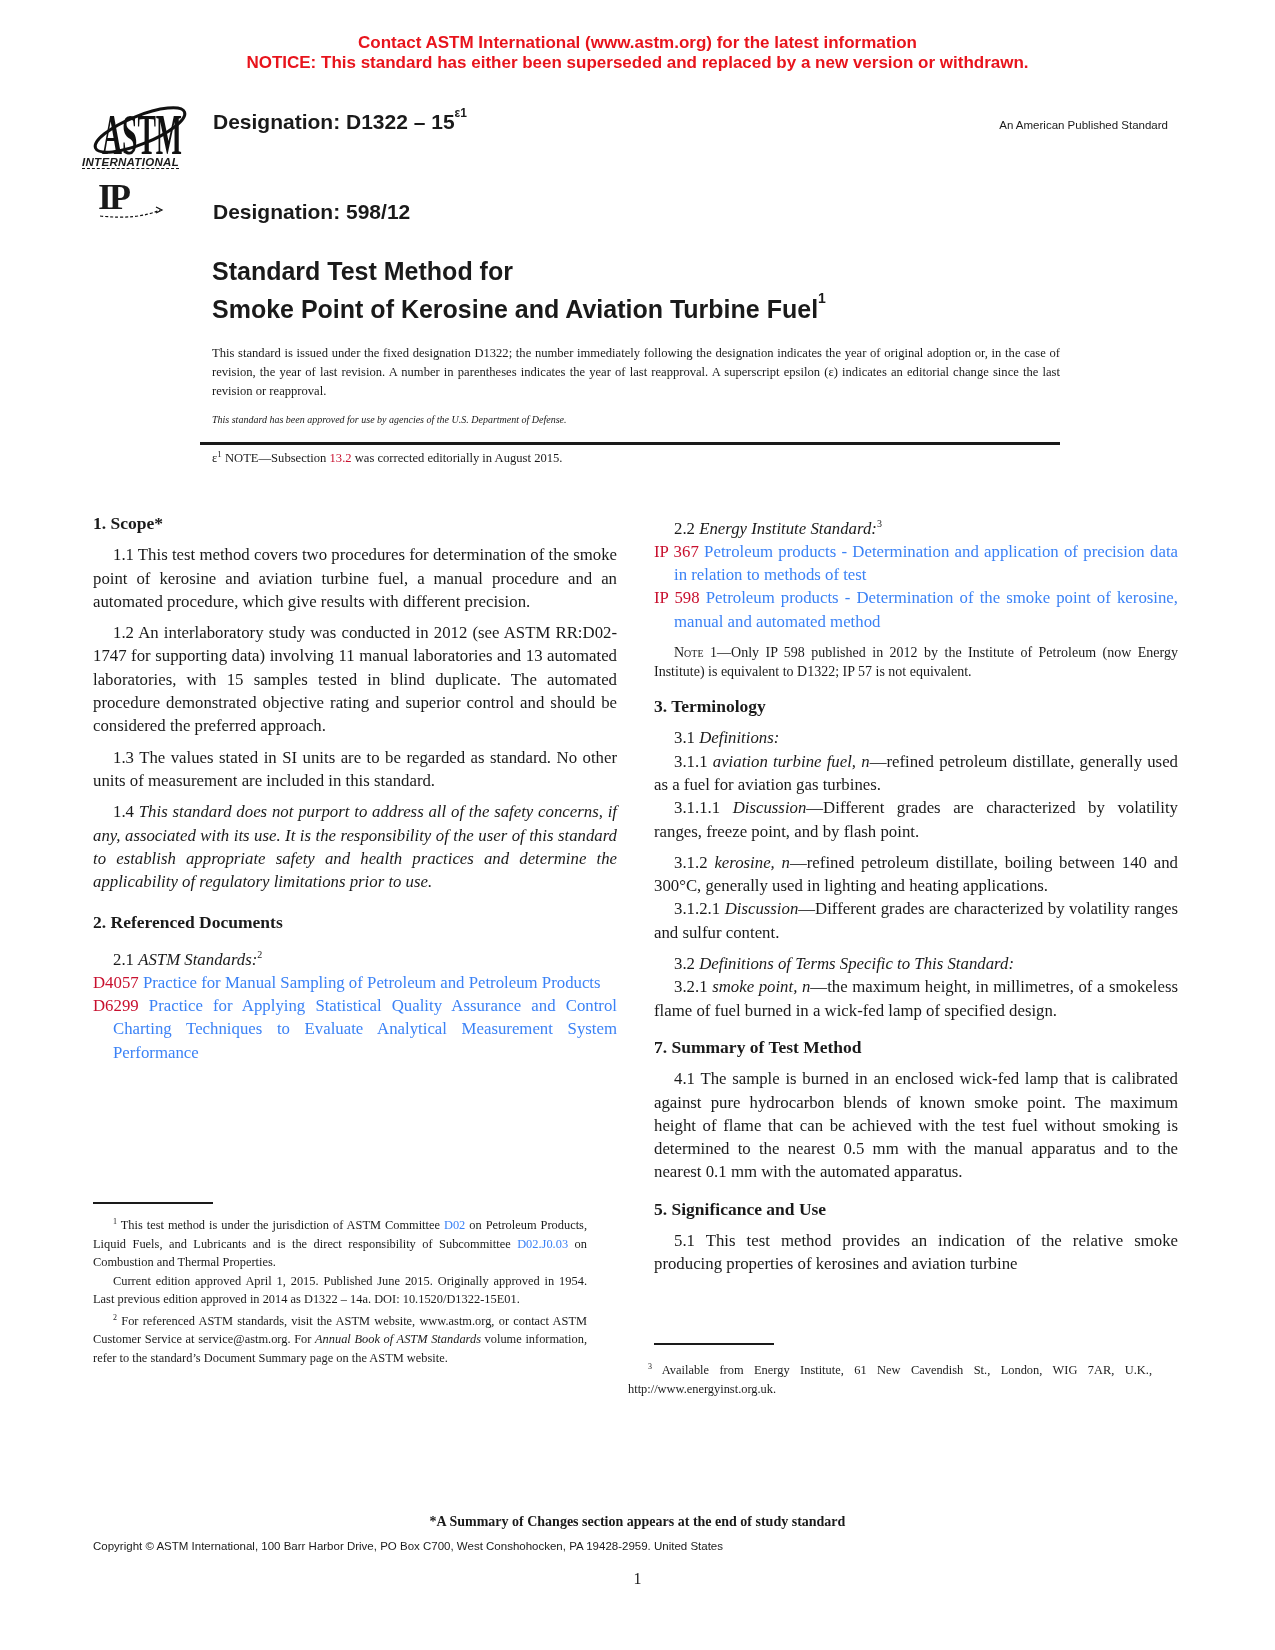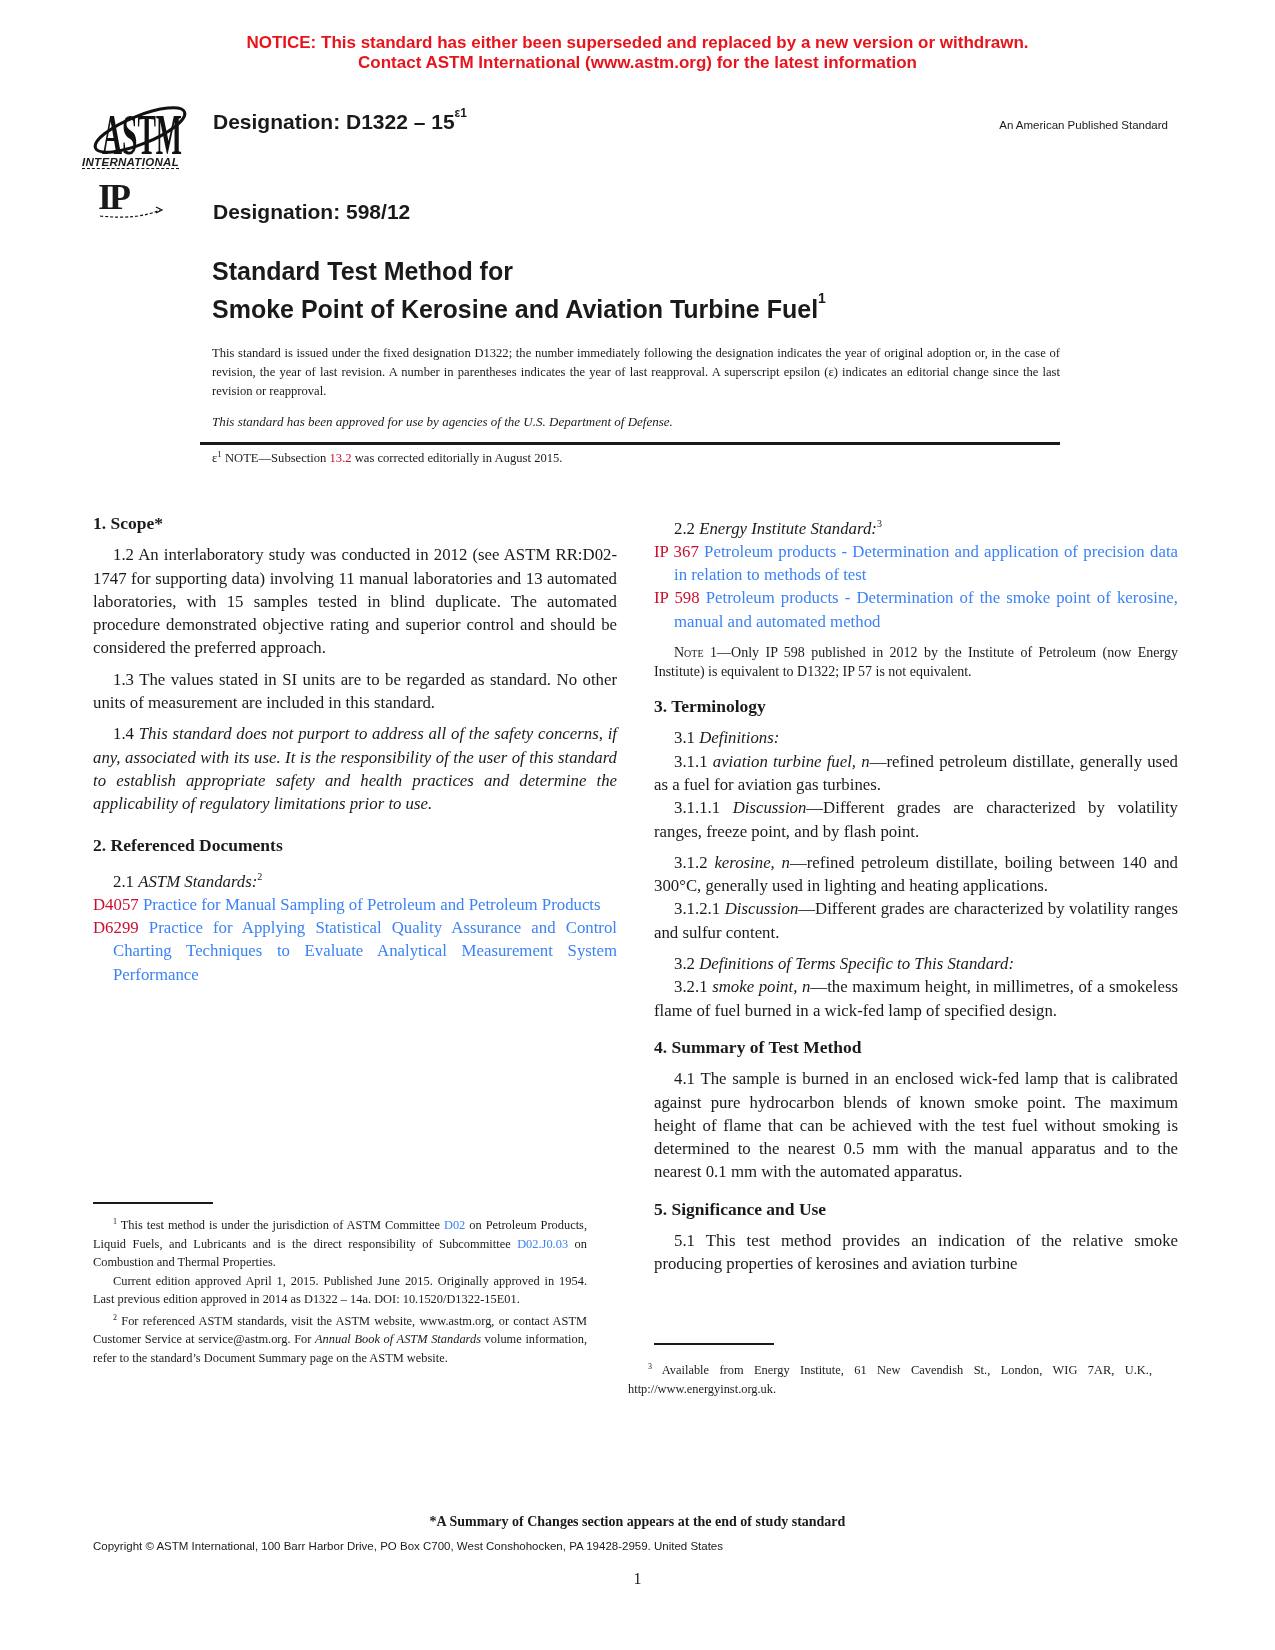--- a/index.html
+++ b/index.html
@@ -16,21 +16,21 @@
 
   .desig1 { left: 213px; top: 110px; font-size: 21px; font-weight: bold; }
   .desig1 sup { font-size: 12px; position: relative; top: -4px; }
   .ans { right: 107px; top: 119px; font-size: 11.5px; }
   .desig2 { left: 213px; top: 200px; font-size: 21px; font-weight: bold; }
 
   .title { left: 212px; top: 255px; font-size: 25px; font-weight: bold; line-height: 33px; }
   .title sup { font-size: 14px; position: relative; top: -6px; }
 
   .preamble { left: 212px; top: 344px; width: 848px; font-size: 12.6px; line-height: 19px; text-align: justify; }
-  .dod { left: 212px; top: 414px; font-size: 13px; font-style: italic; }
+  .dod { left: 212px; top: 414px; font-size: 10px; font-style: italic; }
   .rule { left: 200px; top: 442px; width: 860px; height: 3px; background: #1a1a1a; }
   .enote { left: 212px; top: 449px; font-size: 12.6px; }
   .enote sup { font-size: 9px; }
   .red { color: #c8102e; text-align: right; }
   .blue { color: #3b82f6; }
 
   .col { position: absolute; font-size: 16.8px; line-height: 23.3px; }
   .col-left { left: 93px; top: 512px; width: 524px; }
   .col-right { left: 654px; top: 512px; width: 524px; }
   .col p { margin: 0; text-align: justify; }
@@ -48,22 +48,22 @@
   .footnotes sup { font-size: 8px; }
 
   .summary { left: 0; width: 1275px; top: 1514px; text-align: center; font-size: 14px; font-weight: bold; }
   .copyright { left: 93px; top: 1540px; font-size: 11.5px; }
   .pageno { left: 0; width: 1275px; top: 1570px; text-align: center; font-size: 16px; }
 </style>
 </head>
 <body>
 
 <div class="abs notice sans">
+  <div>Contact ASTM International (www.astm.org) for the latest information</div>
   <div>NOTICE: This standard has either been superseded and replaced by a new version or withdrawn.</div>
-  <div>Contact ASTM International (www.astm.org) for the latest information</div>
 </div>
 
 <div class="abs logo-astm">
   <svg width="105" height="86" viewBox="0 0 105 86">
     <ellipse cx="52" cy="38" rx="48" ry="14" fill="none" stroke="#111" stroke-width="3" transform="rotate(-22 52 38)"></ellipse>
     <text x="14" y="62" font-family="Liberation Serif, serif" font-weight="bold" font-size="58" fill="#111" textLength="80" lengthAdjust="spacingAndGlyphs">ASTM</text>
   </svg>
   <div class="sans" style="position:absolute;left:-6px;top:64px;font-size:11.5px;font-weight:bold;font-style:italic;letter-spacing:0.3px;border-bottom:1px dashed #111;">INTERNATIONAL</div>
 </div>
 
@@ -88,20 +88,21 @@
 
 <div class="abs preamble serif">This standard is issued under the fixed designation D1322; the number immediately following the designation indicates the year of original adoption or, in the case of revision, the year of last revision. A number in parentheses indicates the year of last reapproval. A superscript epsilon (ε) indicates an editorial change since the last revision or reapproval.</div>
 <div class="abs dod serif">This standard has been approved for use by agencies of the U.S. Department of Defense.</div>
 <div class="abs rule"></div>
 <div class="abs enote serif">
   <span>ε</span><sup>1</sup><span> NOTE—Subsection </span><span class="red">13.2</span><span> was corrected editorially in August 2015.</span>
 </div>
 
 <div class="col col-left serif">
   <p class="h">1.  Scope*</p>
+  <p class="para">1.1  This test method covers two procedures for determination of the smoke point of kerosine and aviation turbine fuel, a manual procedure and an automated procedure, which give results with different precision.</p>
   <p class="para">1.2  An interlaboratory study was conducted in 2012 (see ASTM RR:D02-1747 for supporting data) involving 11 manual laboratories and 13 automated laboratories, with 15 samples tested in blind duplicate. The automated procedure demonstrated objective rating and superior control and should be considered the preferred approach.</p>
   <p class="para">1.3  The values stated in SI units are to be regarded as standard. No other units of measurement are included in this standard.</p>
   <p class="para"><span>1.4 </span><em>This standard does not purport to address all of the safety concerns, if any, associated with its use. It is the responsibility of the user of this standard to establish appropriate safety and health practices and determine the applicability of regulatory limitations prior to use.</em></p>
   <p class="h" style="margin-top:18px">2.  Referenced Documents</p>
   <p class="sub"><span>2.1  </span><em>ASTM Standards:</em><sup style="font-size:10px">2</sup></p>
   <p class="ref"><span class="red">D4057</span> <span class="blue">Practice for Manual Sampling of Petroleum and Petroleum Products</span></p>
   <p class="ref"><span class="red">D6299</span> <span class="blue">Practice for Applying Statistical Quality Assurance and Control Charting Techniques to Evaluate Analytical Measurement System Performance</span></p>
 </div>
 
 <div class="col col-right serif">
@@ -110,21 +111,21 @@
   <p class="ref"><span class="red">IP 598</span> <span class="blue">Petroleum products - Determination of the smoke point of kerosine, manual and automated method</span></p>
   <p class="note1"><span class="smallcaps">Note 1</span><span>—Only IP 598 published in 2012 by the Institute of Petroleum (now Energy Institute) is equivalent to D1322; IP 57 is not equivalent.</span></p>
   <p class="h">3.  Terminology</p>
   <p class="sub"><span>3.1  </span><em>Definitions:</em></p>
   <p class="sub"><span>3.1.1  </span><em>aviation turbine fuel, n</em><span>—refined petroleum distillate, generally used as a fuel for aviation gas turbines.</span></p>
   <p class="para"><span>3.1.1.1  </span><em>Discussion</em><span>—Different grades are characterized by volatility ranges, freeze point, and by flash point.</span></p>
   <p class="sub"><span>3.1.2  </span><em>kerosine, n</em><span>—refined petroleum distillate, boiling between 140 and 300°C, generally used in lighting and heating applications.</span></p>
   <p class="para"><span>3.1.2.1  </span><em>Discussion</em><span>—Different grades are characterized by volatility ranges and sulfur content.</span></p>
   <p class="sub"><span>3.2  </span><em>Definitions of Terms Specific to This Standard:</em></p>
   <p class="para"><span>3.2.1  </span><em>smoke point, n</em><span>—the maximum height, in millimetres, of a smokeless flame of fuel burned in a wick-fed lamp of specified design.</span></p>
-  <p class="h">4.  Summary of Test Method</p>
+  <p class="h">7.  Summary of Test Method</p>
   <p class="para">4.1  The sample is burned in an enclosed wick-fed lamp that is calibrated against pure hydrocarbon blends of known smoke point. The maximum height of flame that can be achieved with the test fuel without smoking is determined to the nearest 0.5 mm with the manual apparatus and to the nearest 0.1 mm with the automated apparatus.</p>
   <p class="h">5.  Significance and Use</p>
   <p class="para">5.1  This test method provides an indication of the relative smoke producing properties of kerosines and aviation turbine</p>
 </div>
 
 <div class="fnrule" style="left:93px;top:1202px;"></div>
 <div class="footnotes serif" style="left:93px;top:1213px;width:494px;">
   <p><sup>1</sup><span> This test method is under the jurisdiction of ASTM Committee </span><span class="blue">D02</span><span> on Petroleum Products, Liquid Fuels, and Lubricants and is the direct responsibility of Subcommittee </span><span class="blue">D02.J0.03</span><span> on Combustion and Thermal Properties.</span></p>
   <p>Current edition approved April 1, 2015. Published June 2015. Originally approved in 1954. Last previous edition approved in 2014 as D1322 – 14a. DOI: 10.1520/D1322-15E01.</p>
   <p><sup>2</sup><span> For referenced ASTM standards, visit the ASTM website, www.astm.org, or contact ASTM Customer Service at service@astm.org. For </span><em>Annual Book of ASTM Standards</em><span> volume information, refer to the standard’s Document Summary page on the ASTM website.</span></p>

